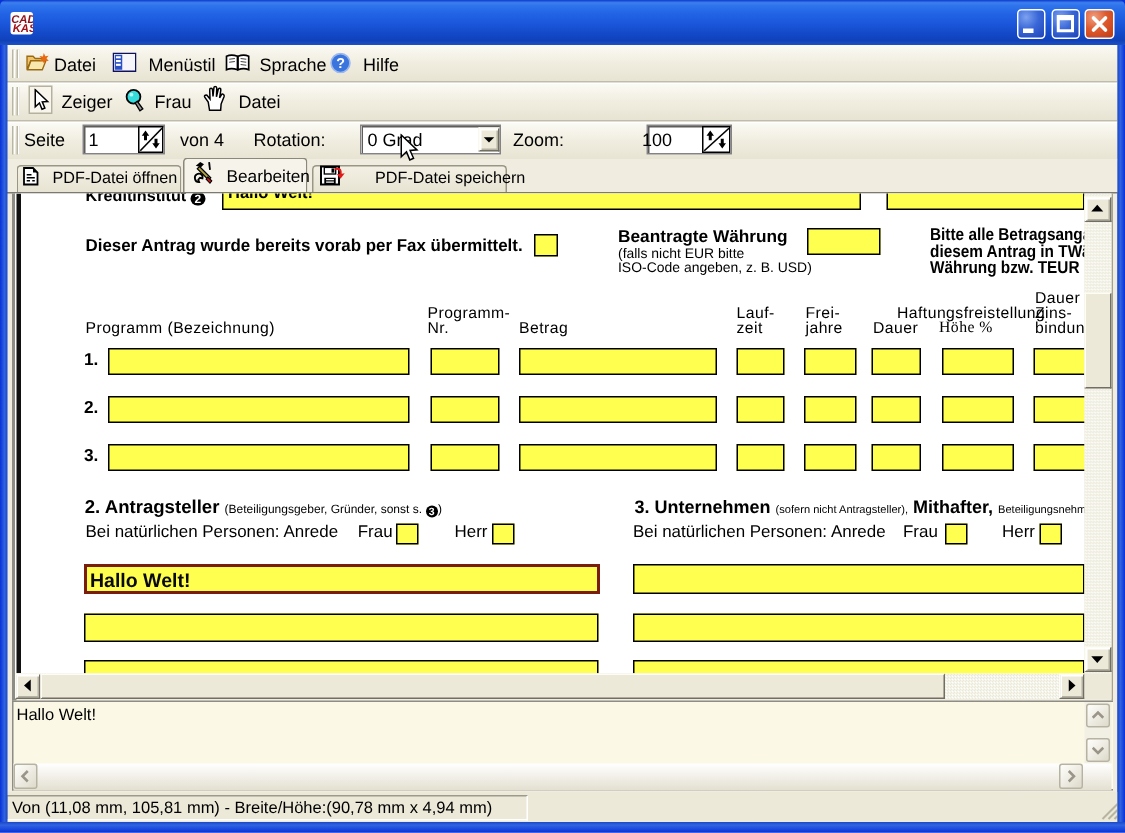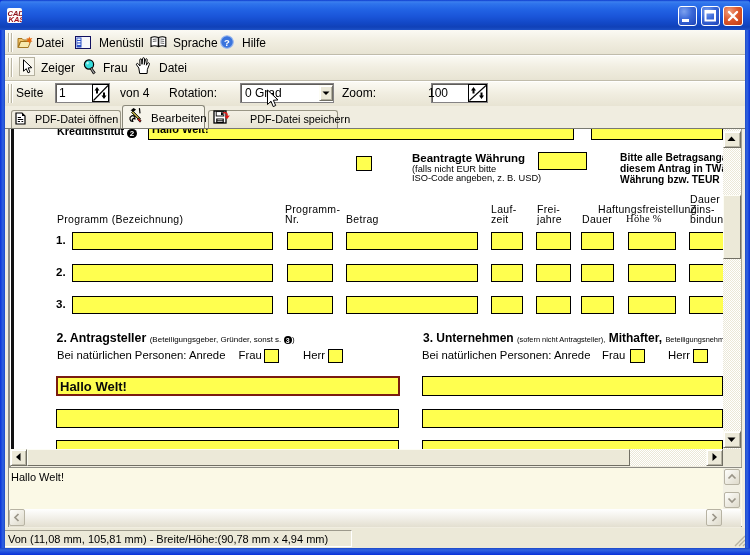--- a/index.html
+++ b/index.html
@@ -172,20 +172,21 @@
   <div class="abs" style="left:7.5px;top:129px;width:3px;height:338px;background:#8e8d85;"></div>
   <div class="abs" style="left:740.5px;top:129px;width:1px;height:338px;background:#a5a294;"></div>
   <div class="abs" id="docview">
     <div class="abs" style="left:0.5px;top:0px;width:3px;height:320px;background:#111;"></div>
 
     <div class="abs b11" style="left:47px;top:-4.5px;font-size:10.8px;">Kreditinstitut <span class="circ">2</span></div>
     <div class="abs yf" style="left:138px;top:-8px;width:426px;height:19px;"></div>
     <div class="abs" style="left:142px;top:-6.5px;font-size:11px;font-weight:bold;color:#000;">Hallo Welt!</div>
     <div class="abs yf" style="left:581px;top:-8px;width:132px;height:19px;"></div>
 
+    <div class="abs b11" style="left:47px;top:28.5px;"><span class="scx" style="transform:scaleX(0.98);">Dieser Antrag wurde bereits vorab per Fax übermittelt.</span></div>
     <div class="abs yf" style="left:346px;top:27px;width:16px;height:15px;"></div>
     <div class="abs b11" style="left:402px;top:22.5px;">Beantragte Währung</div>
     <div class="abs s9" style="left:402px;top:34.5px;">(falls nicht EUR bitte</div>
     <div class="abs s9" style="left:402px;top:43.5px;">ISO-Code angeben, z. B. USD)</div>
     <div class="abs yf" style="left:528px;top:23px;width:49px;height:18px;"></div>
     <div class="abs b11" style="left:610px;top:22.8px;line-height:11.2px;"><span class="scx" style="transform:scaleX(0.89);">Bitte alle Betragsangab<br>diesem Antrag in TWä<br>Währung bzw. TEUR</span></div>
 
     <div class="abs b11" style="left:46.5px;top:194px;"></div>
     <div class="abs r10" style="left:47px;top:84px;">Programm (Bezeichnung)</div>
     <div class="abs r10" style="left:275px;top:74px;">Programm-</div>

